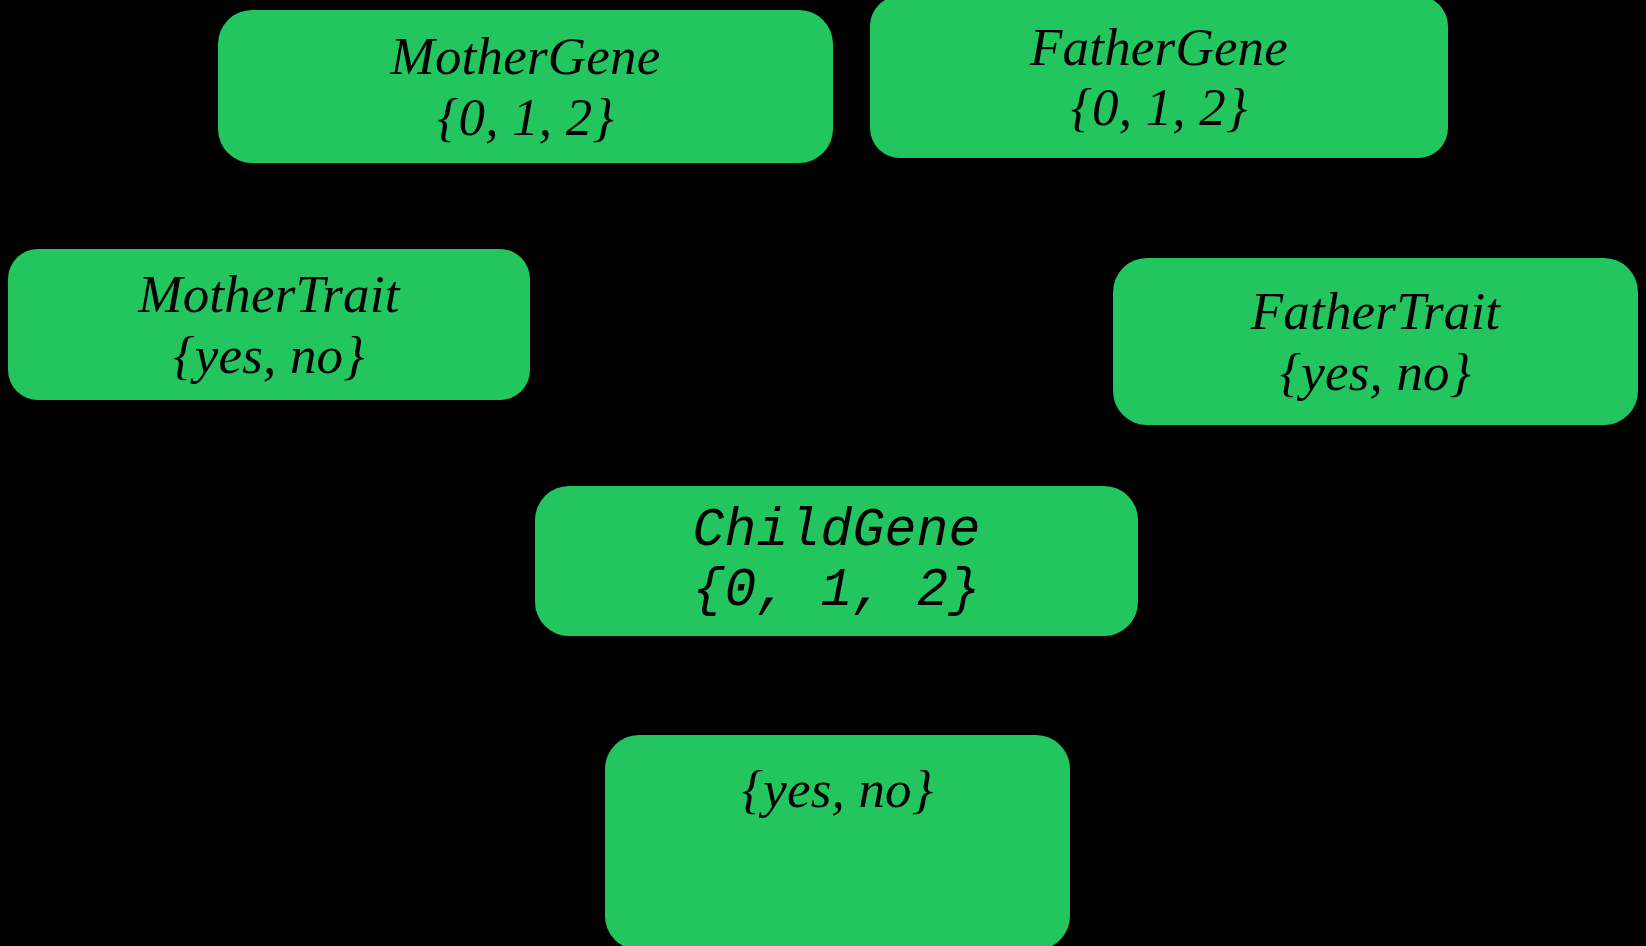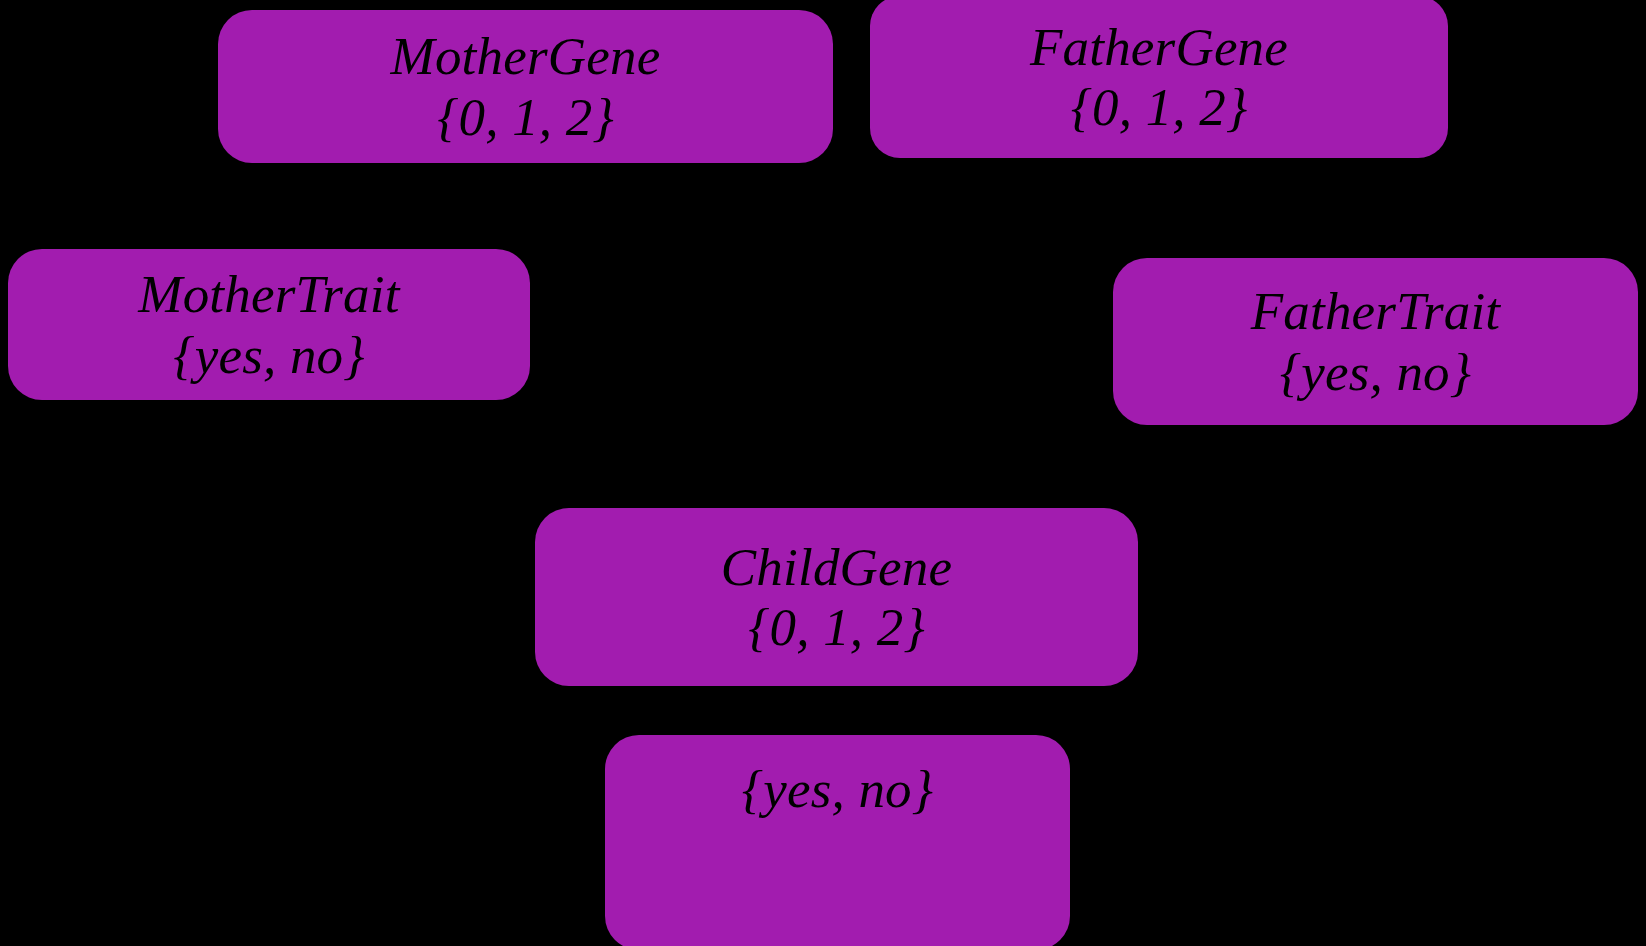--- a/index.html
+++ b/index.html
@@ -15,21 +15,21 @@
     font-family: "Liberation Serif", "DejaVu Serif", serif;
   }
   #diagram {
     position: relative;
     width: 1646px;
     height: 946px;
     background: #000000;
   }
   .node {
     position: absolute;
-    background: #a21caf;
+    background: #22c55e;
     border-radius: 34px;
     display: flex;
     flex-direction: column;
     align-items: center;
     justify-content: center;
     box-sizing: border-box;
     color: #000000;
     line-height: 1.06;
     text-align: center;
     overflow: hidden;
@@ -43,23 +43,23 @@
     white-space: nowrap;
     display: block;
   }
   .node-domain {
     margin-top: 4px;
   }
 
   
   #node-mother-gene  { left: 218px; top: 10px;  width: 615px; height: 153px; }
   #node-father-gene  { left: 870px; top: -4px;  width: 578px; height: 162px; border-radius: 30px; }
-  #node-mother-trait { left: 8px;   top: 249px; width: 522px; height: 151px; }
+  #node-mother-trait { left: 8px;   top: 249px; width: 522px; height: 151px; border-radius: 30px; }
   #node-father-trait { left: 1113px;top: 258px; width: 525px; height: 167px; }
-  #node-child-gene   { left: 535px; top: 508px; width: 603px; height: 178px; }
+  #node-child-gene   { left: 535px; top: 486px; width: 603px; height: 150px; font-family: Liberation Mono, monospace; }
   #node-child-trait  { left: 605px; top: 735px; width: 465px; height: 215px; border-radius: 34px; }
 
   
   #node-child-trait { justify-content: flex-start; padding-top: 22px; }
 </style>
 </head>
 <body>
 
 <div id="diagram">
 

